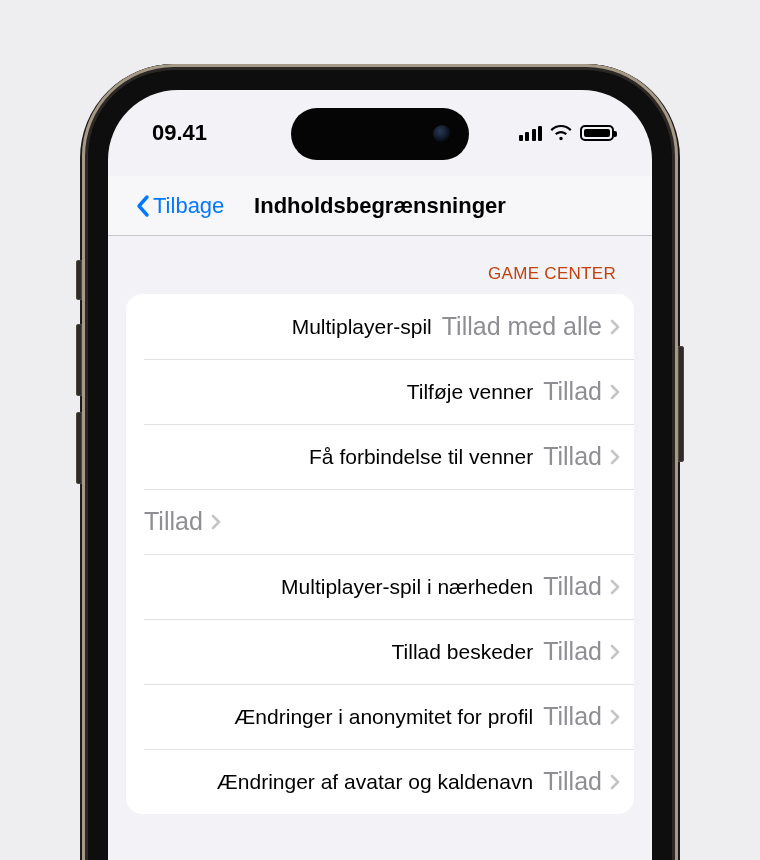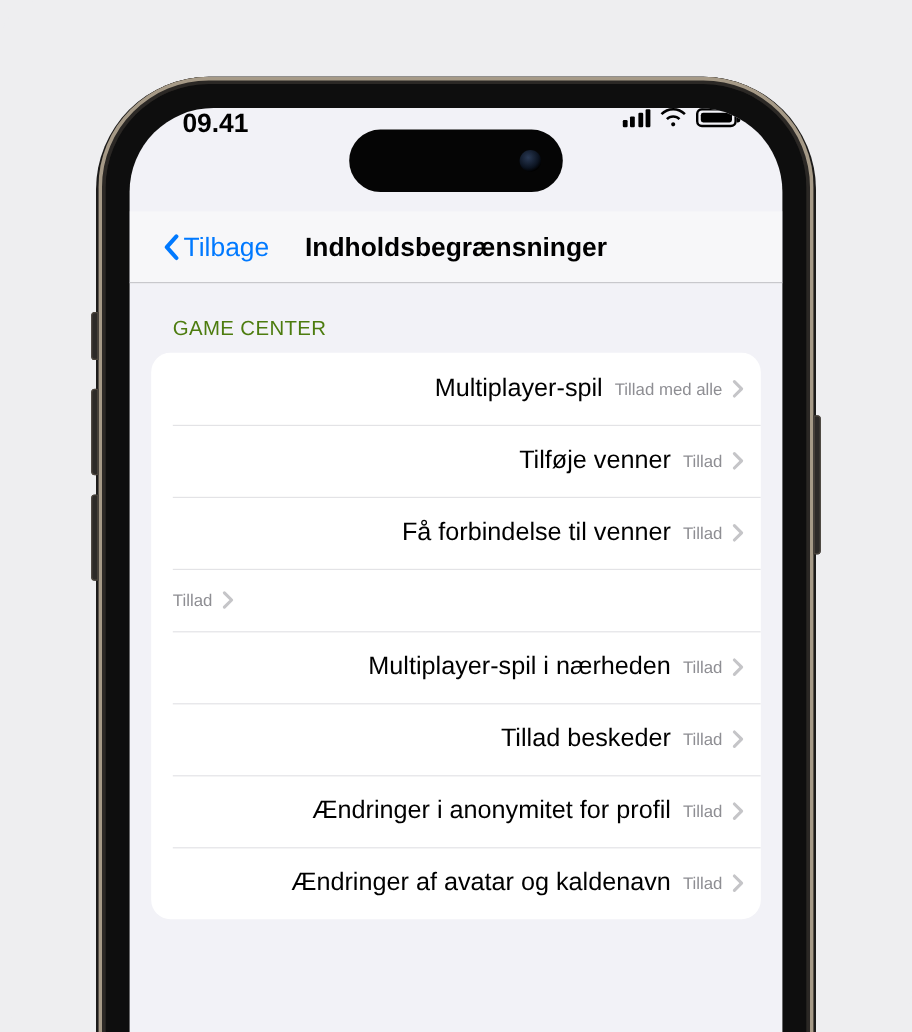--- a/index.html
+++ b/index.html
@@ -85,21 +85,21 @@
     width: 18px; height: 18px;
     border-radius: 50%;
     background: radial-gradient(circle at 40% 35%, #2a3a55 0%, #0b1320 55%, #000 75%);
   }
   
   .statusbar {
     position: absolute;
     top: 0; left: 0; right: 0;
     height: 86px;
     display: flex;
-    align-items: flex-start;
+    align-items: center;
     justify-content: space-between;
     padding: 0 38px 0 44px;
     z-index: 2;
   }
   .status-time {
     font-size: 22px;
     font-weight: 600;
     color: #000;
   }
   .status-right {
@@ -172,23 +172,24 @@
   }
   
   .content {
     position:absolute;
     top:146px; left:0; right:0; bottom:0;
     overflow:hidden;
     padding: 28px 18px 0 18px;
   }
   .section-header {
     font-size:17px;
-    color:#4d7c0f;
+    color:#c2410c;
     letter-spacing:0.3px;
     padding: 0 18px 10px 18px;
+    text-align: right;
   }
   .list {
     background:#fff;
     border-radius:16px;
     overflow:hidden;
   }
   .row {
     display:flex;
     align-items:center;
     padding: 18px 14px 18px 18px;
@@ -199,21 +200,21 @@
     text-align:right;
   }
   .row + .row::before {
     content:"";
     position:absolute;
     top:0; left:18px; right:0;
     height:1px;
     background:#e3e3e6;
   }
   .row .label { flex:1; padding-right:10px; }
-  .row .value { color:#8e8e93; font-size:14px; }
+  .row .value { color:#8e8e93; font-size:25px; }
   .chev { margin-left:8px; flex:none }
   .chev svg{display:block}
 </style>
 </head>
 <body>
 
 <div class="stage">
   <div class="phone">
 
     <div class="btn-left" style="top:196px;height:40px"></div>

